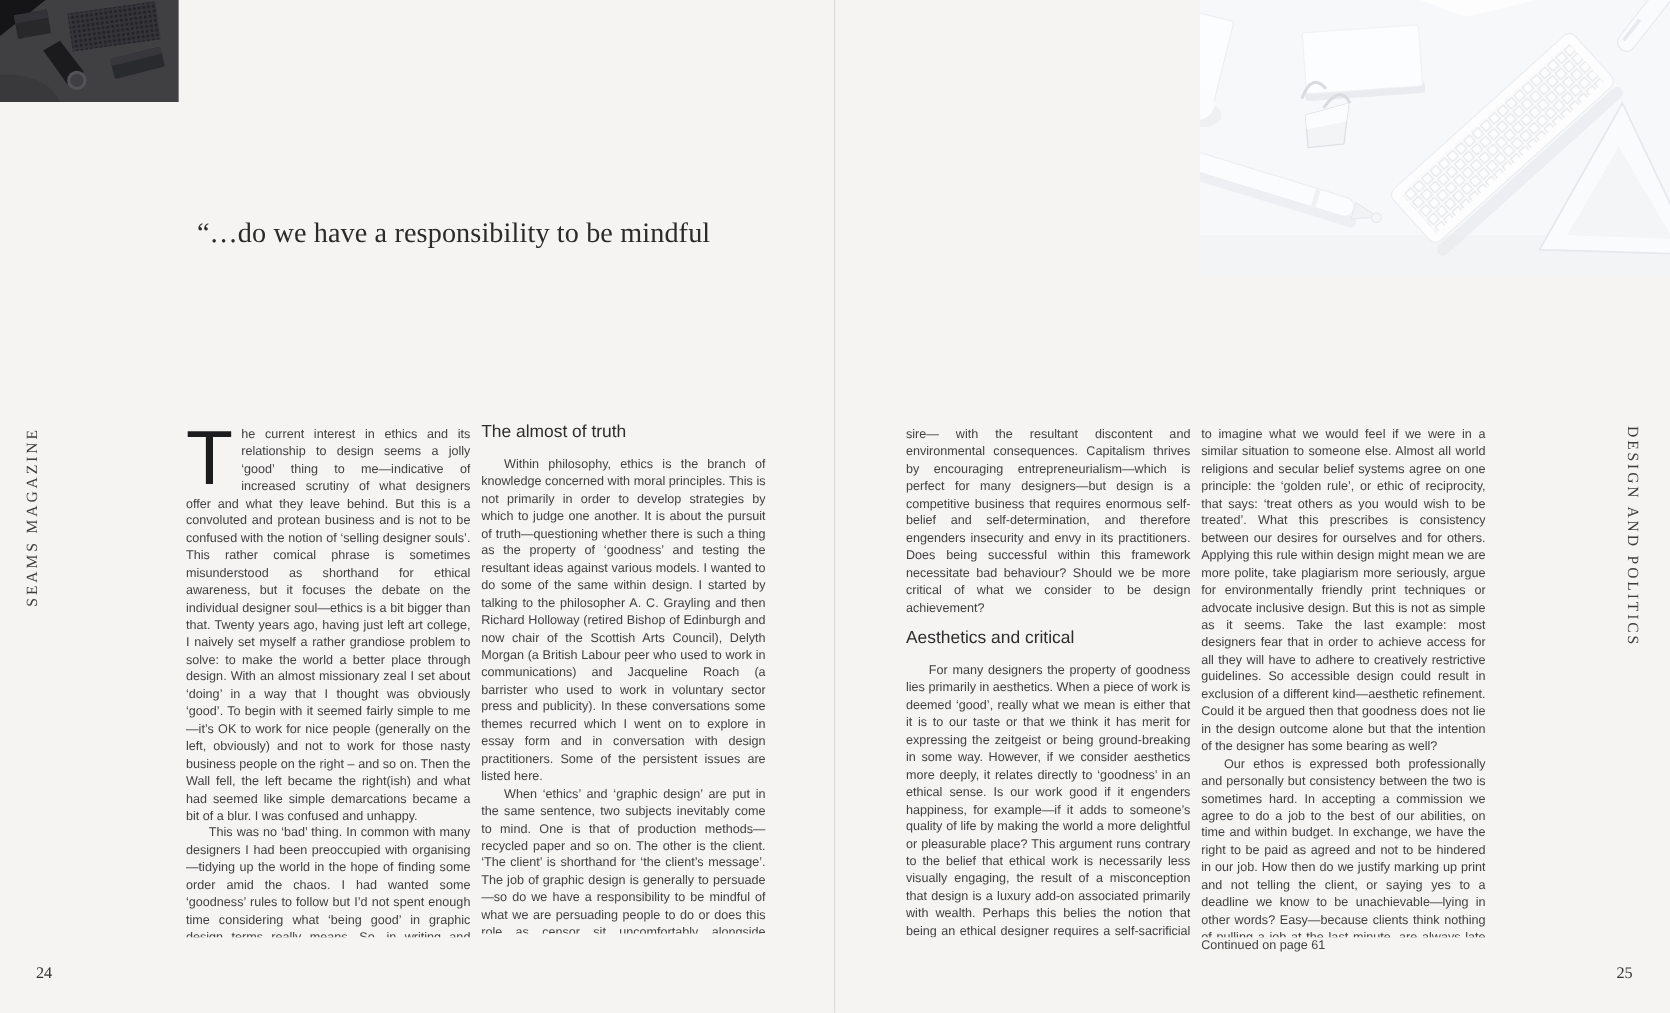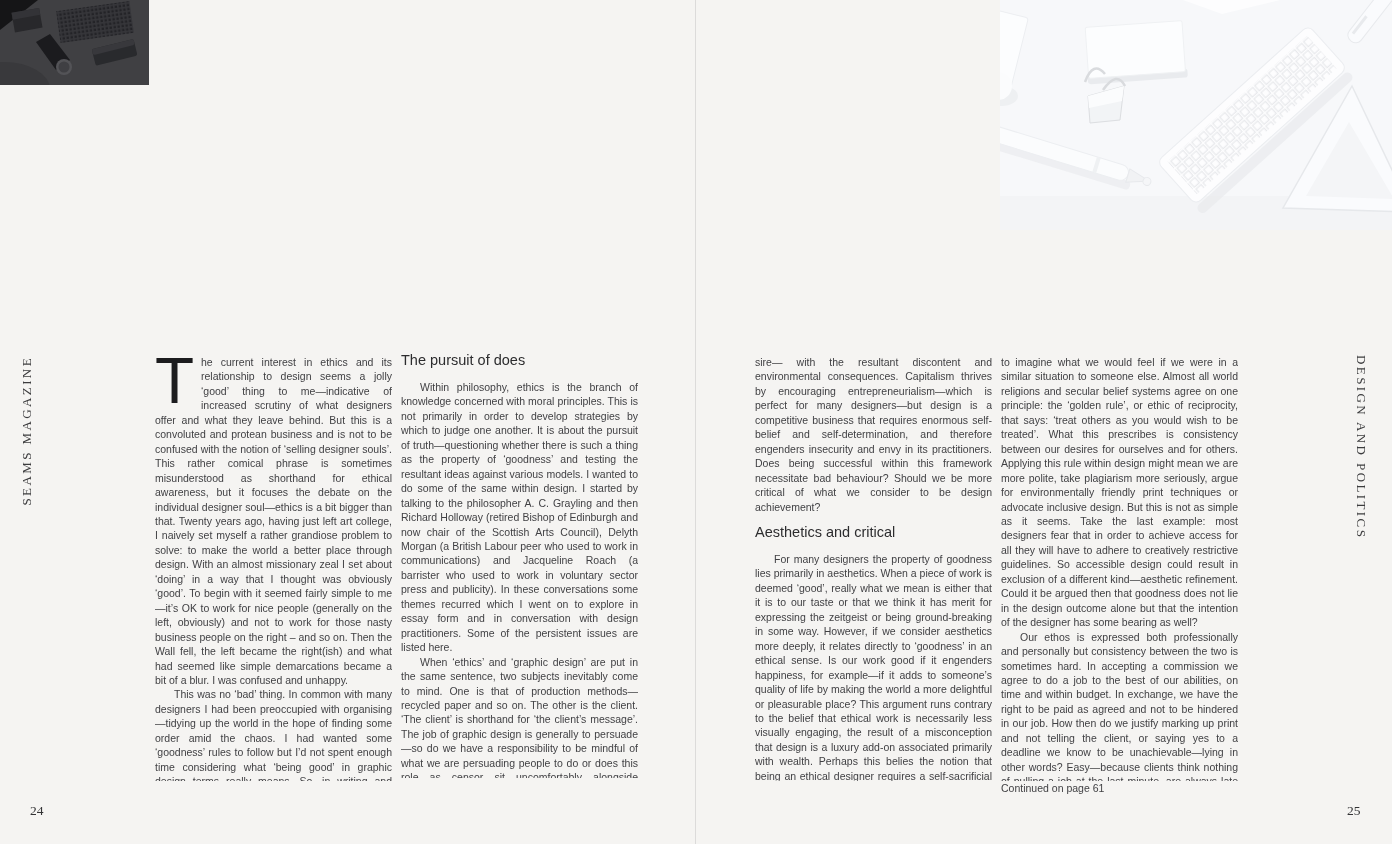--- a/index.html
+++ b/index.html
@@ -151,33 +151,33 @@
     <g transform="rotate(38 368 20)">
       <rect x="360" y="-28" width="15" height="75" rx="7" fill="#fafbfd" stroke="#e8eaed"></rect>
       <rect x="363" y="18" width="3" height="22" fill="#e8eaed"></rect>
     </g>
   </svg>
 </div>
 
 <div id="gutter"></div>
 
 <div class="pullquote">
-  <br>
+  <span>“…do we have a responsibility to be mindful</span><br>
 </div>
 
 <div class="spine" id="spine-left">SEAMS MAGAZINE</div>
 <div class="spine" id="spine-right">DESIGN AND POLITICS</div>
 
 <div class="col" id="col1">
   <p><span class="dropcap">T</span><span>he current interest in ethics and its relationship to design seems a jolly ‘good’ thing to me—indicative of increased scrutiny of what designers offer and what they leave behind. But this is a convoluted and protean business and is not to be confused with the notion of ‘selling designer souls’. This rather comical phrase is sometimes misunderstood as shorthand for ethical awareness, but it focuses the debate on the individual designer soul—ethics is a bit bigger than that. Twenty years ago, having just left art college, I naively set myself a rather grandiose problem to solve: to make the world a better place through design. With an almost missionary zeal I set about ‘doing’ in a way that I thought was obviously ‘good’. To begin with it seemed fairly simple to me—it’s OK to work for nice people (generally on the left, obviously) and not to work for those nasty business people on the right – and so on. Then the Wall fell, the left became the right(ish) and what had seemed like simple demarcations became a bit of a blur. I was confused and unhappy.</span></p>
   <p class="indent">This was no ‘bad’ thing. In common with many designers I had been preoccupied with organising—tidying up the world in the hope of finding some order amid the chaos. I had wanted some ‘goodness’ rules to follow but I’d not spent enough time considering what ‘being good’ in graphic design terms really means. So, in writing and researching the book Good I started to unpack the phrase and found it encompasses many things—most are related to ethics.</p>
 </div>
 
 <div class="col" id="col2">
-  <h3 class="colhead">The pursuit of does</h3>
+  <h3 class="colhead">The almost of truth</h3>
   <p class="indent">Within philosophy, ethics is the branch of knowledge concerned with moral principles. This is not primarily in order to develop strategies by which to judge one another. It is about the pursuit of truth—questioning whether there is such a thing as the property of ‘goodness’ and testing the resultant ideas against various models. I wanted to do some of the same within design. I started by talking to the philosopher A. C. Grayling and then Richard Holloway (retired Bishop of Edinburgh and now chair of the Scottish Arts Council), Delyth Morgan (a British Labour peer who used to work in communications) and Jacqueline Roach (a barrister who used to work in voluntary sector press and publicity). In these conversations some themes recurred which I went on to explore in essay form and in conversation with design practitioners. Some of the persistent issues are listed here.</p>
   <p class="indent">When ‘ethics’ and ‘graphic design’ are put in the same sentence, two subjects inevitably come to mind. One is that of production methods—recycled paper and so on. The other is the client. ‘The client’ is shorthand for ‘the client’s message’. The job of graphic design is generally to persuade—so do we have a responsibility to be mindful of what we are persuading people to do or does this role as censor sit uncomfortably alongside tolerance and openmindedness? The free market has delivered enormous choice, but design plays a part in encouraging insatiable de-</p>
 </div>
 
 <div class="col" id="col3">
   <p>sire— with the resultant discontent and environmental consequences. Capitalism thrives by encouraging entrepreneurialism—which is perfect for many designers—but design is a competitive business that requires enormous self-belief and self-determination, and therefore engenders insecurity and envy in its practitioners. Does being successful within this framework necessitate bad behaviour? Should we be more critical of what we consider to be design achievement?</p>
   <h3 class="colhead">Aesthetics and critical</h3>
   <p class="indent">For many designers the property of goodness lies primarily in aesthetics. When a piece of work is deemed ‘good’, really what we mean is either that it is to our taste or that we think it has merit for expressing the zeitgeist or being ground-breaking in some way. However, if we consider aesthetics more deeply, it relates directly to ‘goodness’ in an ethical sense. Is our work good if it engenders happiness, for example—if it adds to someone’s quality of life by making the world a more delightful or pleasurable place? This argument runs contrary to the belief that ethical work is necessarily less visually engaging, the result of a misconception that design is a luxury add-on associated primarily with wealth. Perhaps this belies the notion that being an ethical designer requires a self-sacrificial subjugation of artistic drive, with a resulting dissatisfaction and unhappiness?</p>
 
 </div>

